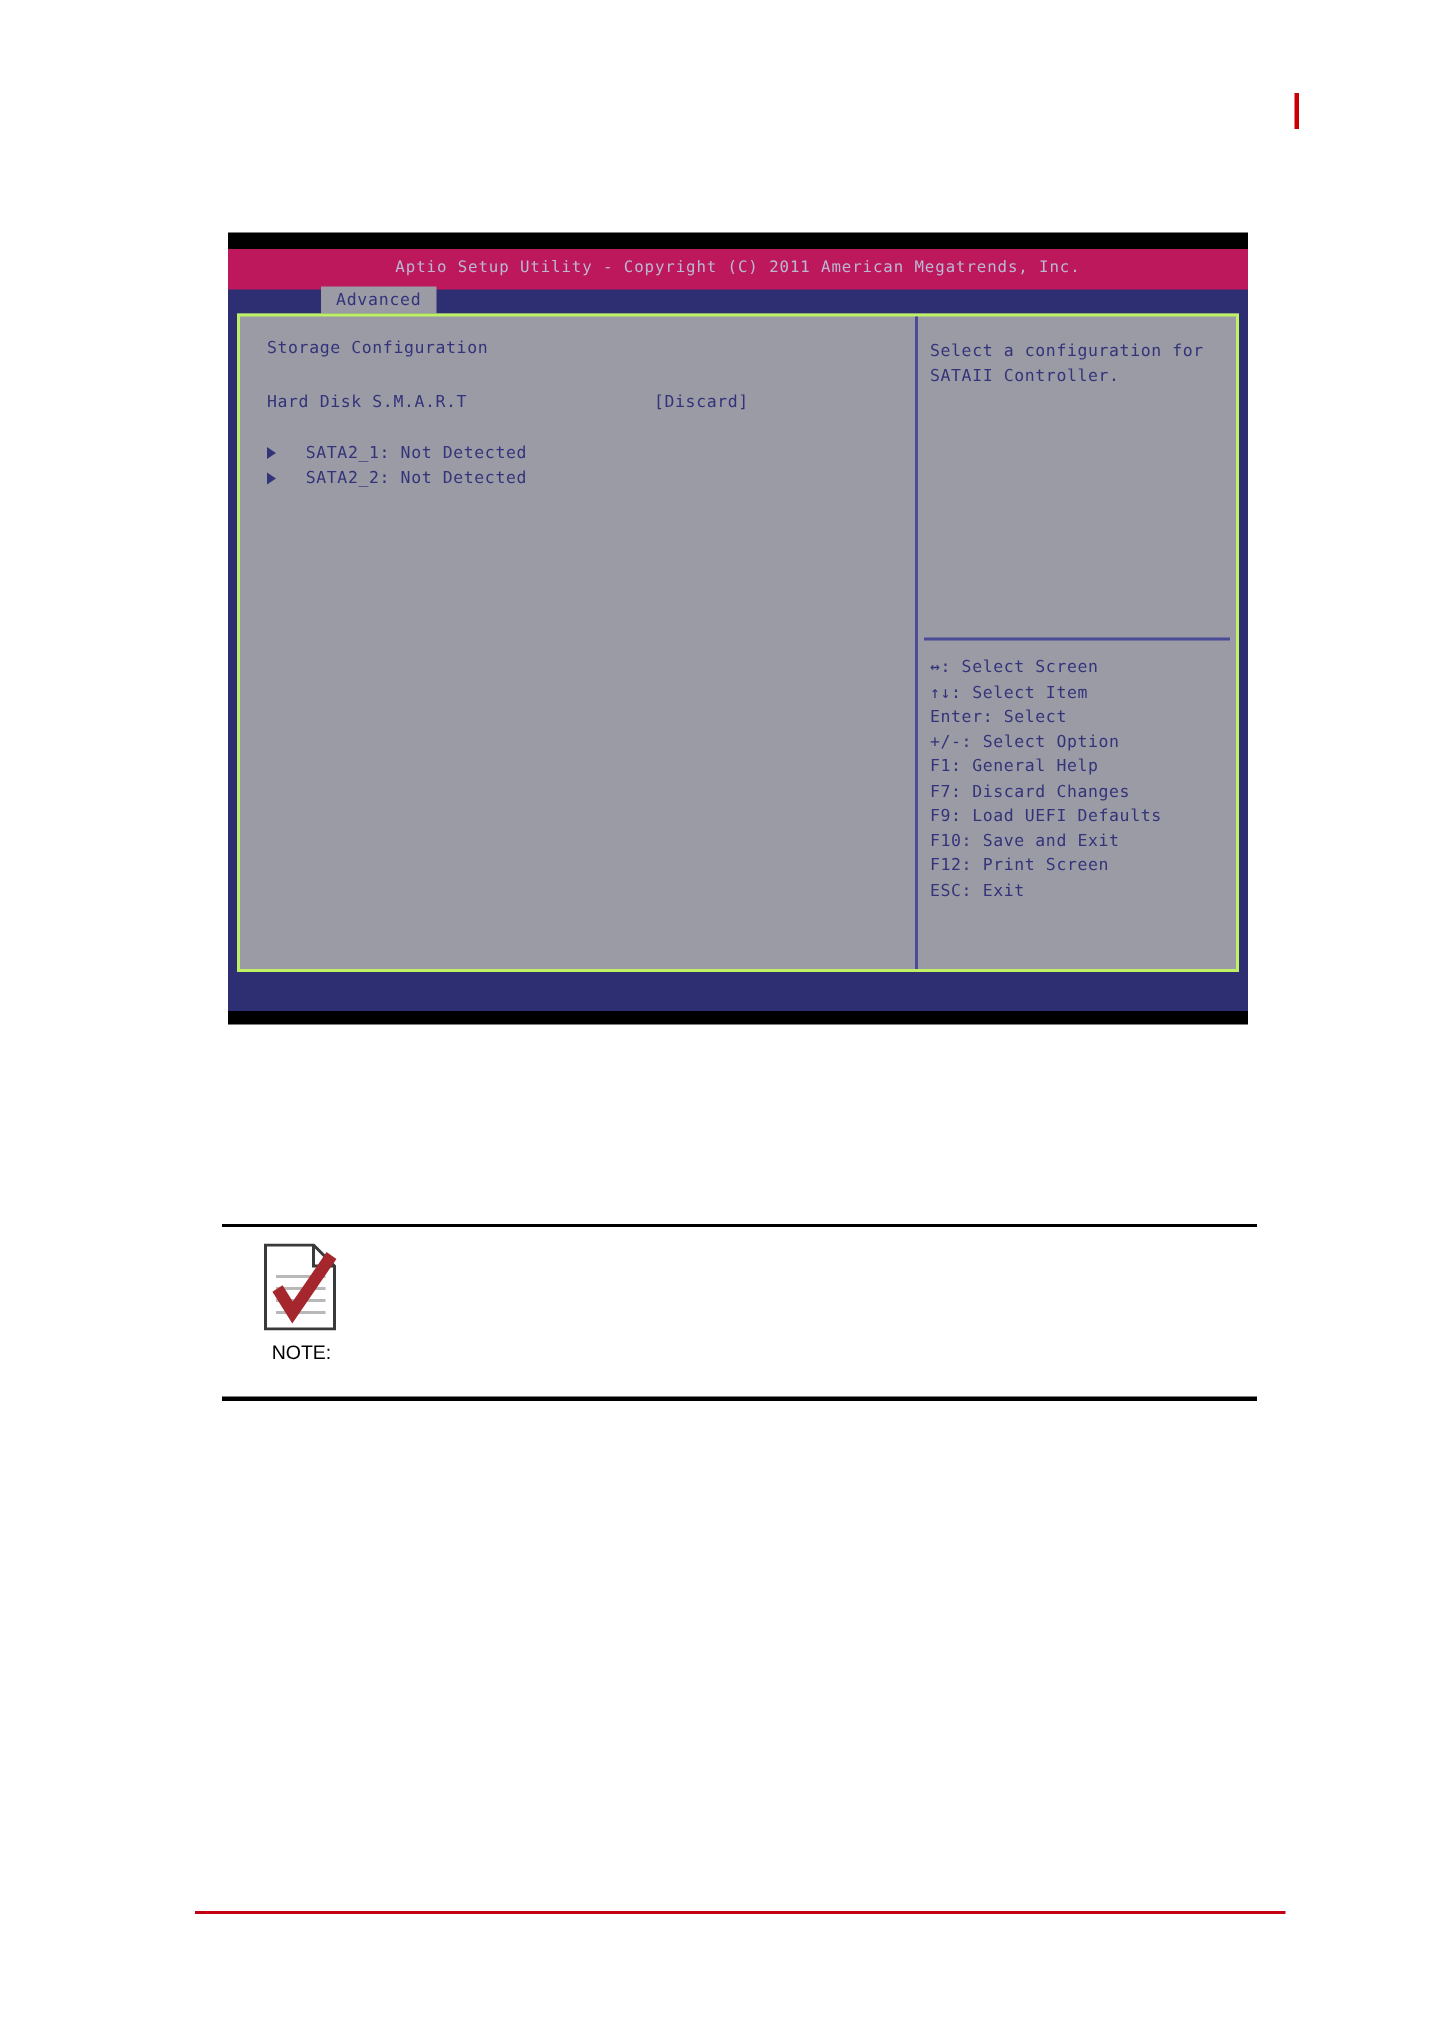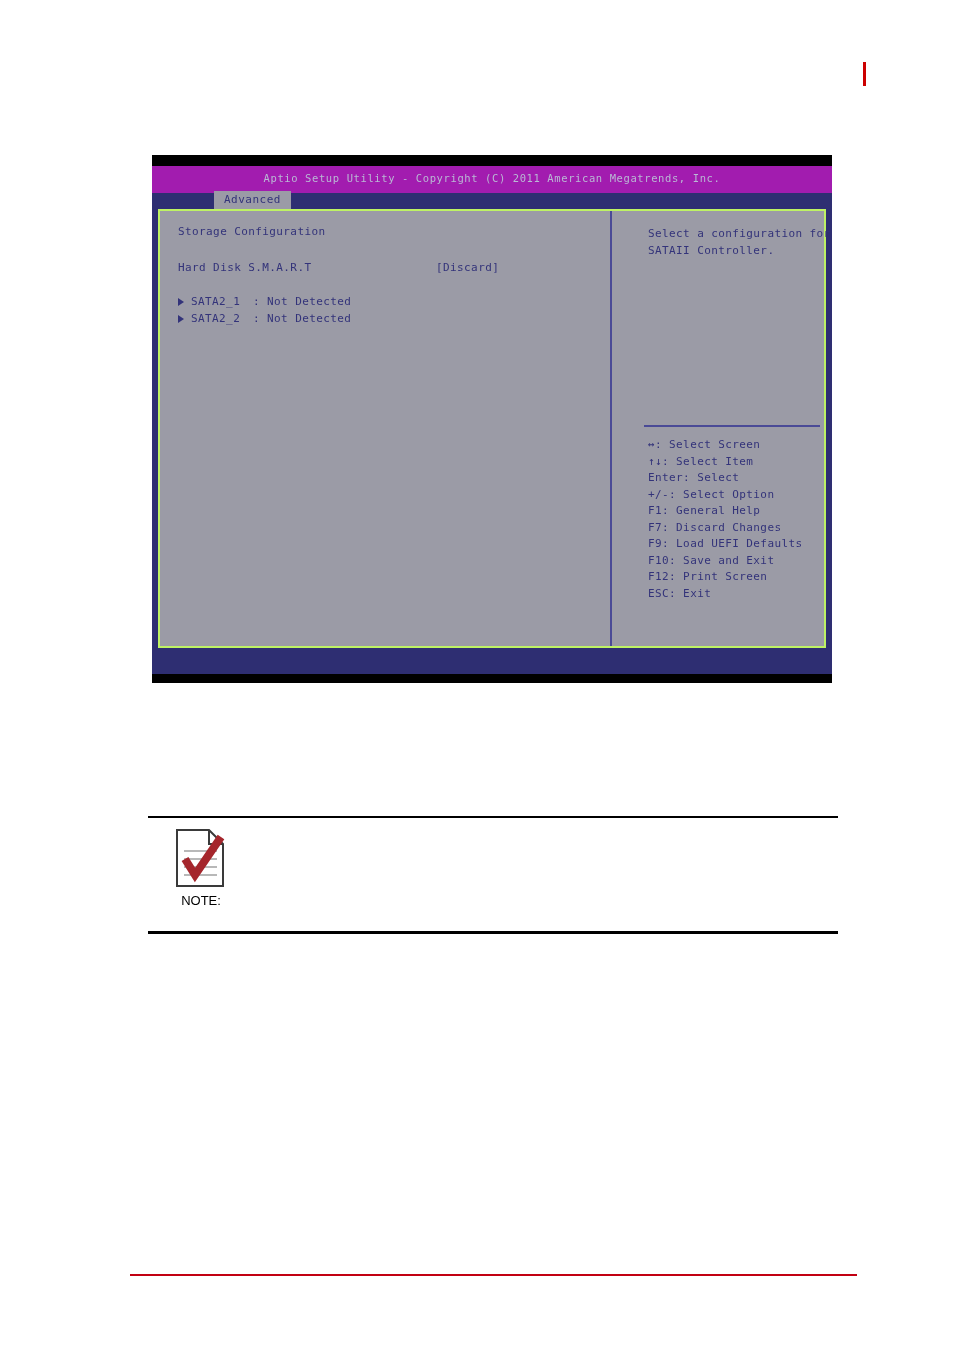--- a/index.html
+++ b/index.html
@@ -49,21 +49,21 @@
     position: relative;
     width: 100%;
     height: 100%;
     background: #2e2e72;
   }
   .bios-titlebar {
     position: absolute;
     left: 0; top: 0;
     width: 100%;
     height: 27px;
-    background: #a21caf;
+    background: #be185d;
     color: #b9b9d4;
     font-size: 10.5px;
     letter-spacing: 0.6px;
     text-align: center;
     line-height: 24px;
     white-space: nowrap;
   }
   .bios-tabbar {
     position: absolute;
     left: 0; top: 25px;
@@ -142,36 +142,35 @@
   }
   .tri {
     position: absolute;
     left: 0;
     top: 5px;
     width: 0; height: 0;
     border-left: 6px solid #33337a;
     border-top: 4px solid transparent;
     border-bottom: 4px solid transparent;
   }
-  .dev-name { display: inline-block; width: 62px; }
+  .dev-name { display: inline-block; width: 62px; text-align: right; }
   .dev-status { display: inline-block; }
 
   
   .bios-right {
     position: absolute;
     left: 452px;
     top: 0;
     right: 0;
     height: 100%;
     padding: 14px 8px 0 8px;
     box-sizing: border-box;
     font-size: 11px;
     letter-spacing: 0.4px;
     color: #33337a;
-    margin-left: 28px;
   }
   .help-desc div {
     height: 17px;
     line-height: 17px;
     white-space: nowrap;
   }
   .help-sep {
     position: absolute;
     left: 4px;
     right: 4px;

